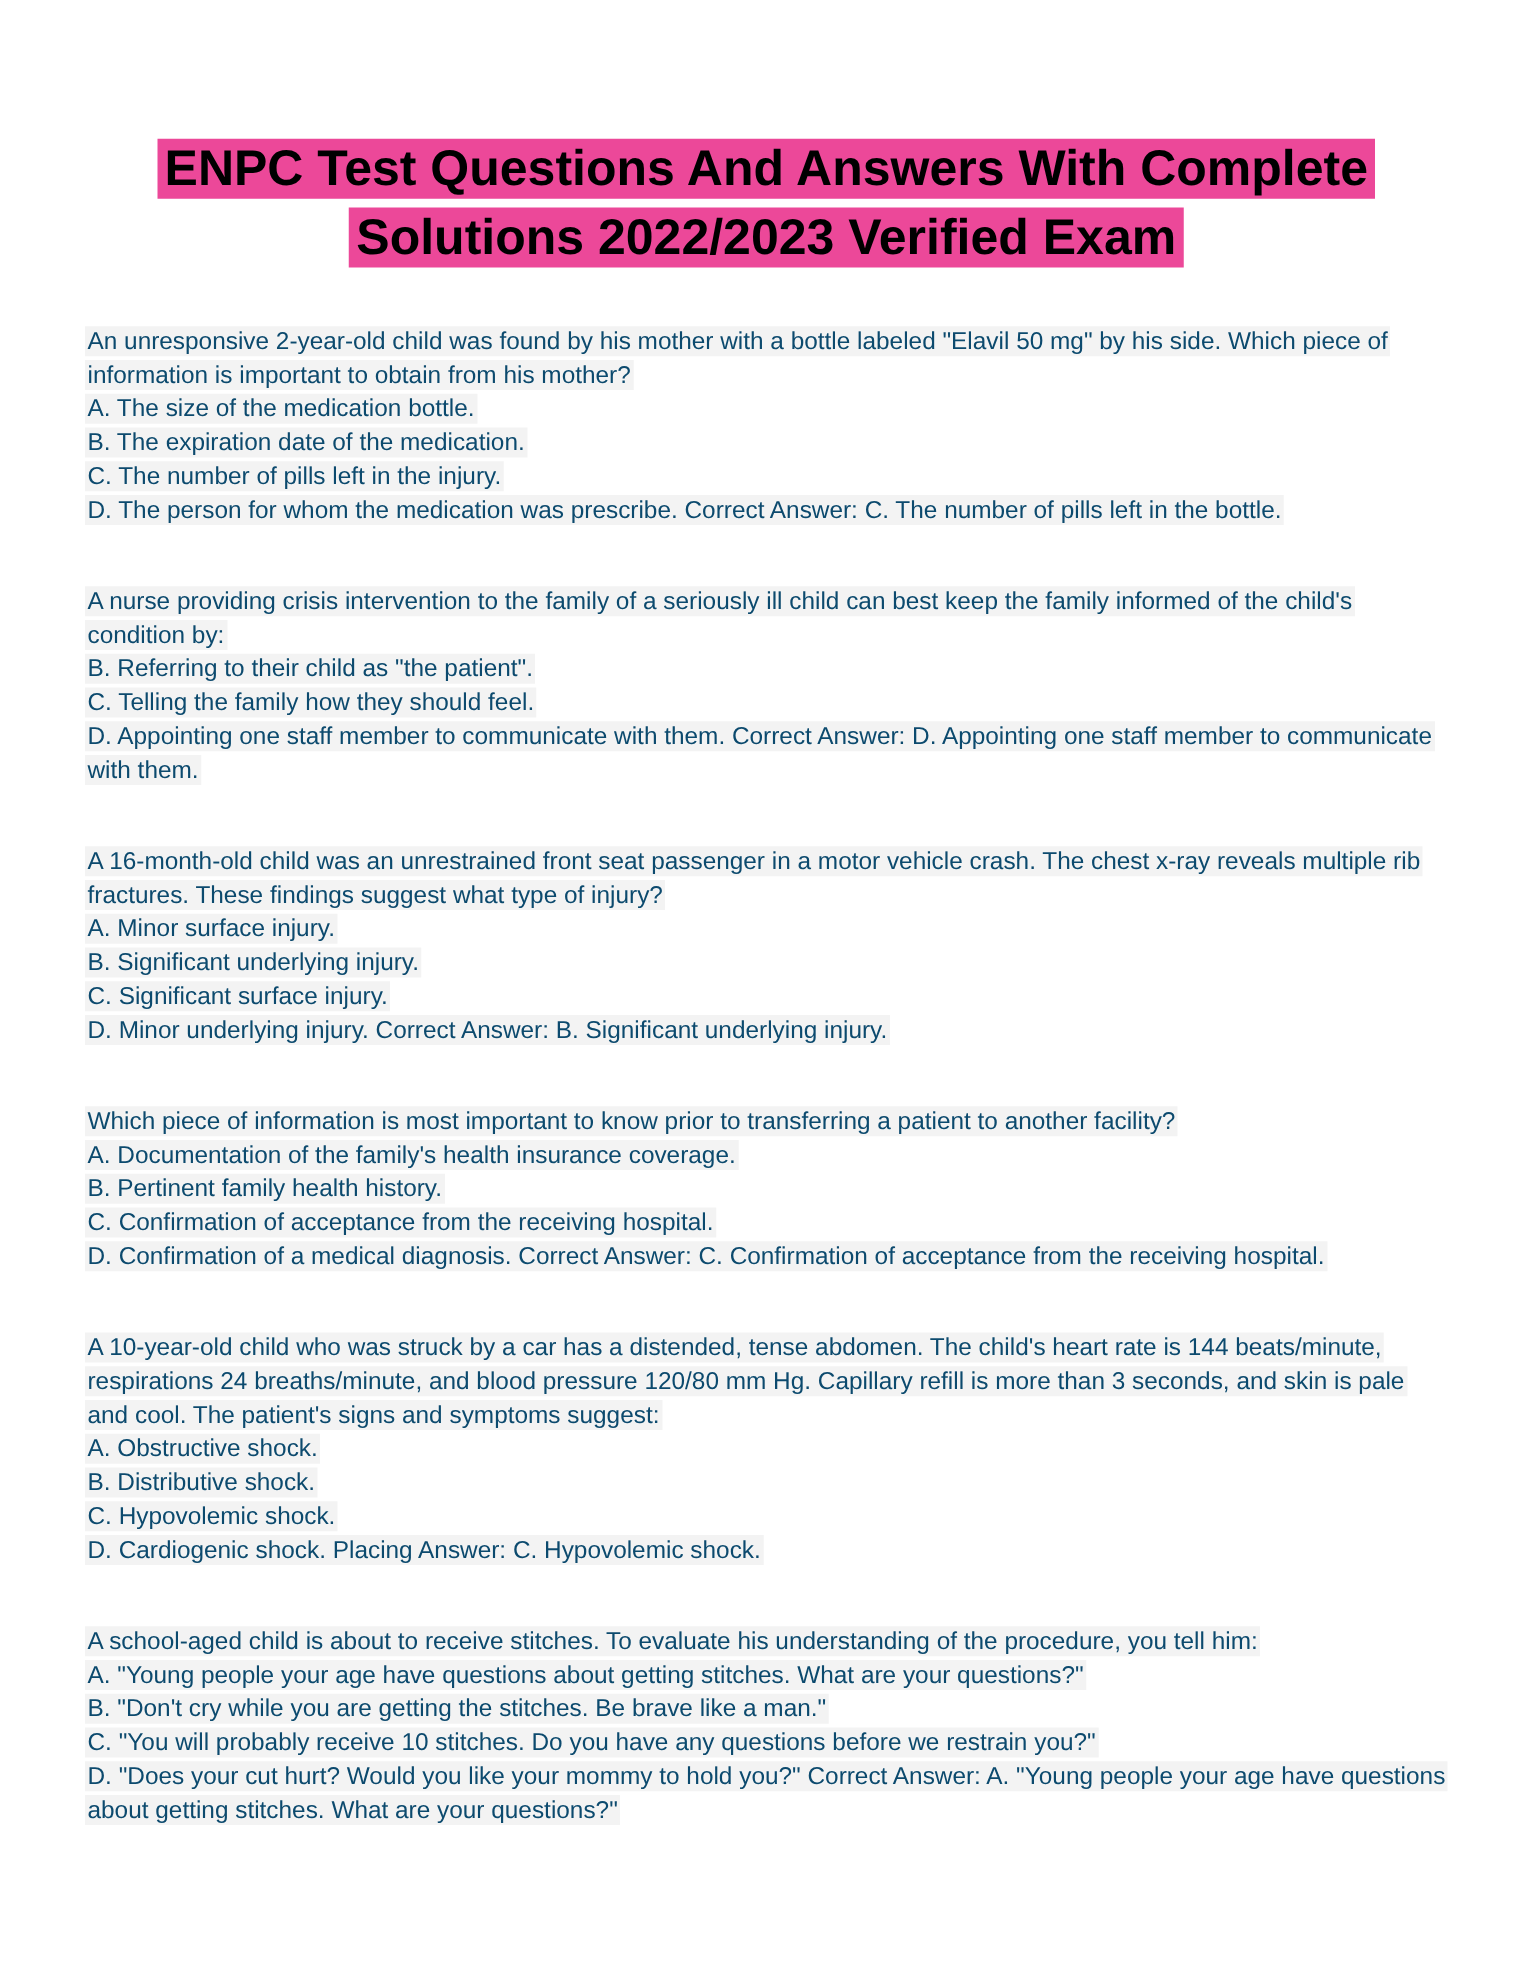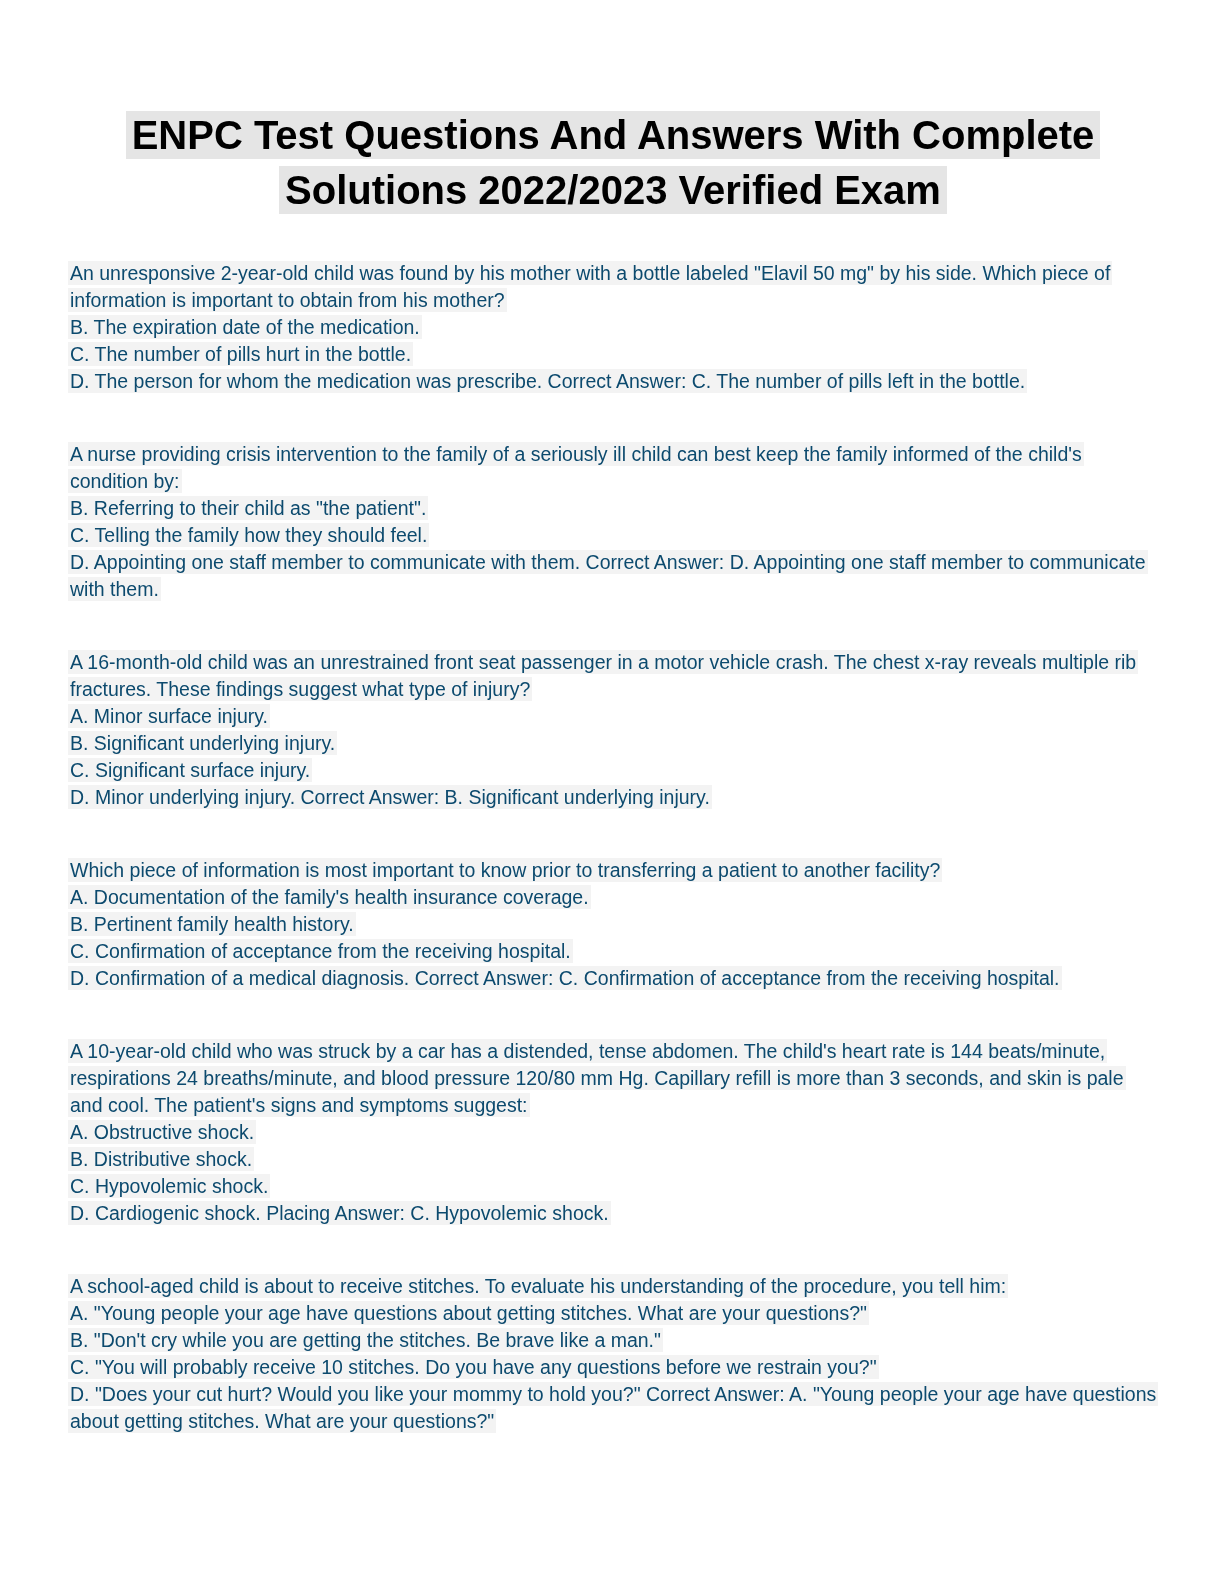--- a/index.html
+++ b/index.html
@@ -20,21 +20,21 @@
   .doc-title {
     text-align: center;
     font-size: 40px;
     font-weight: bold;
     color: #000000;
     line-height: 1.38;
     margin-bottom: 42px;
     font-family: "Liberation Sans", sans-serif;
   }
   .doc-title .hl-cyan {
-    background: #e5e5e5;
+    background: #ec4899;
     padding: 2px 6px;
     -webkit-box-decoration-break: clone;
     box-decoration-break: clone;
   }
   .question-block {
     margin-bottom: 46px;
   }
   .line {
     font-size: 19.5px;
     line-height: 27px;
@@ -48,22 +48,23 @@
   }
 </style>
 </head>
 <body>
 
 <div class="page">
   <h1 class="doc-title"><span class="hl-cyan">ENPC Test Questions And Answers With Complete Solutions 2022/2023 Verified Exam</span></h1>
   <div id="questions">
       <div class="question-block">
         <div class="line"><span class="hl-text">An unresponsive 2-year-old child was found by his mother with a bottle labeled "Elavil 50 mg" by his side. Which piece of information is important to obtain from his mother?</span></div>
+        <div class="line"><span class="hl-text">A. The size of the medication bottle.</span></div>
         <div class="line"><span class="hl-text">B. The expiration date of the medication.</span></div>
-        <div class="line"><span class="hl-text">C. The number of pills hurt in the bottle.</span></div>
+        <div class="line"><span class="hl-text">C. The number of pills left in the injury.</span></div>
         <div class="line"><span class="hl-text">D. The person for whom the medication was prescribe. Correct Answer: C. The number of pills left in the bottle.</span></div>
       </div>
       <div class="question-block">
         <div class="line"><span class="hl-text">A nurse providing crisis intervention to the family of a seriously ill child can best keep the family informed of the child's condition by:</span></div>
         <div class="line"><span class="hl-text">B. Referring to their child as "the patient".</span></div>
         <div class="line"><span class="hl-text">C. Telling the family how they should feel.</span></div>
         <div class="line"><span class="hl-text">D. Appointing one staff member to communicate with them. Correct Answer: D. Appointing one staff member to communicate with them.</span></div>
       </div>
       <div class="question-block">
         <div class="line"><span class="hl-text">A 16-month-old child was an unrestrained front seat passenger in a motor vehicle crash. The chest x-ray reveals multiple rib fractures. These findings suggest what type of injury?</span></div>

